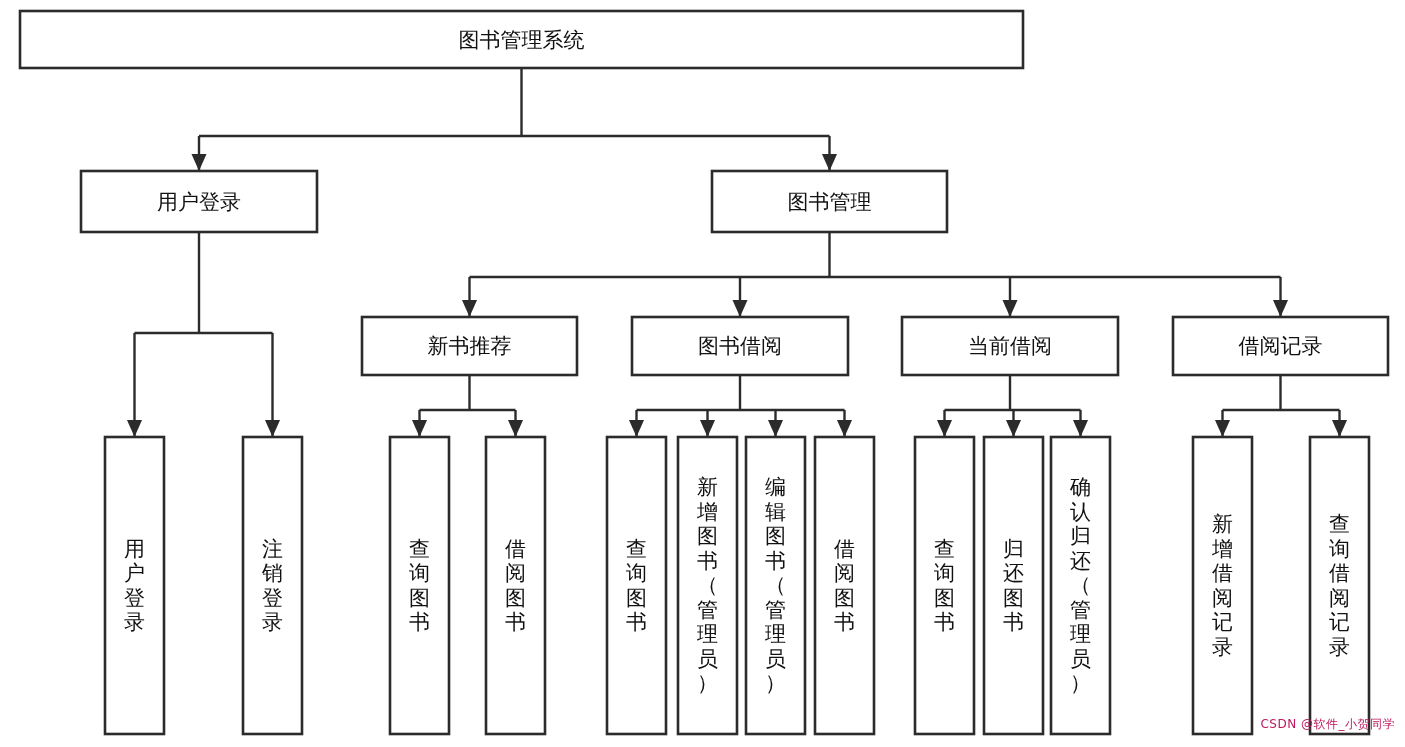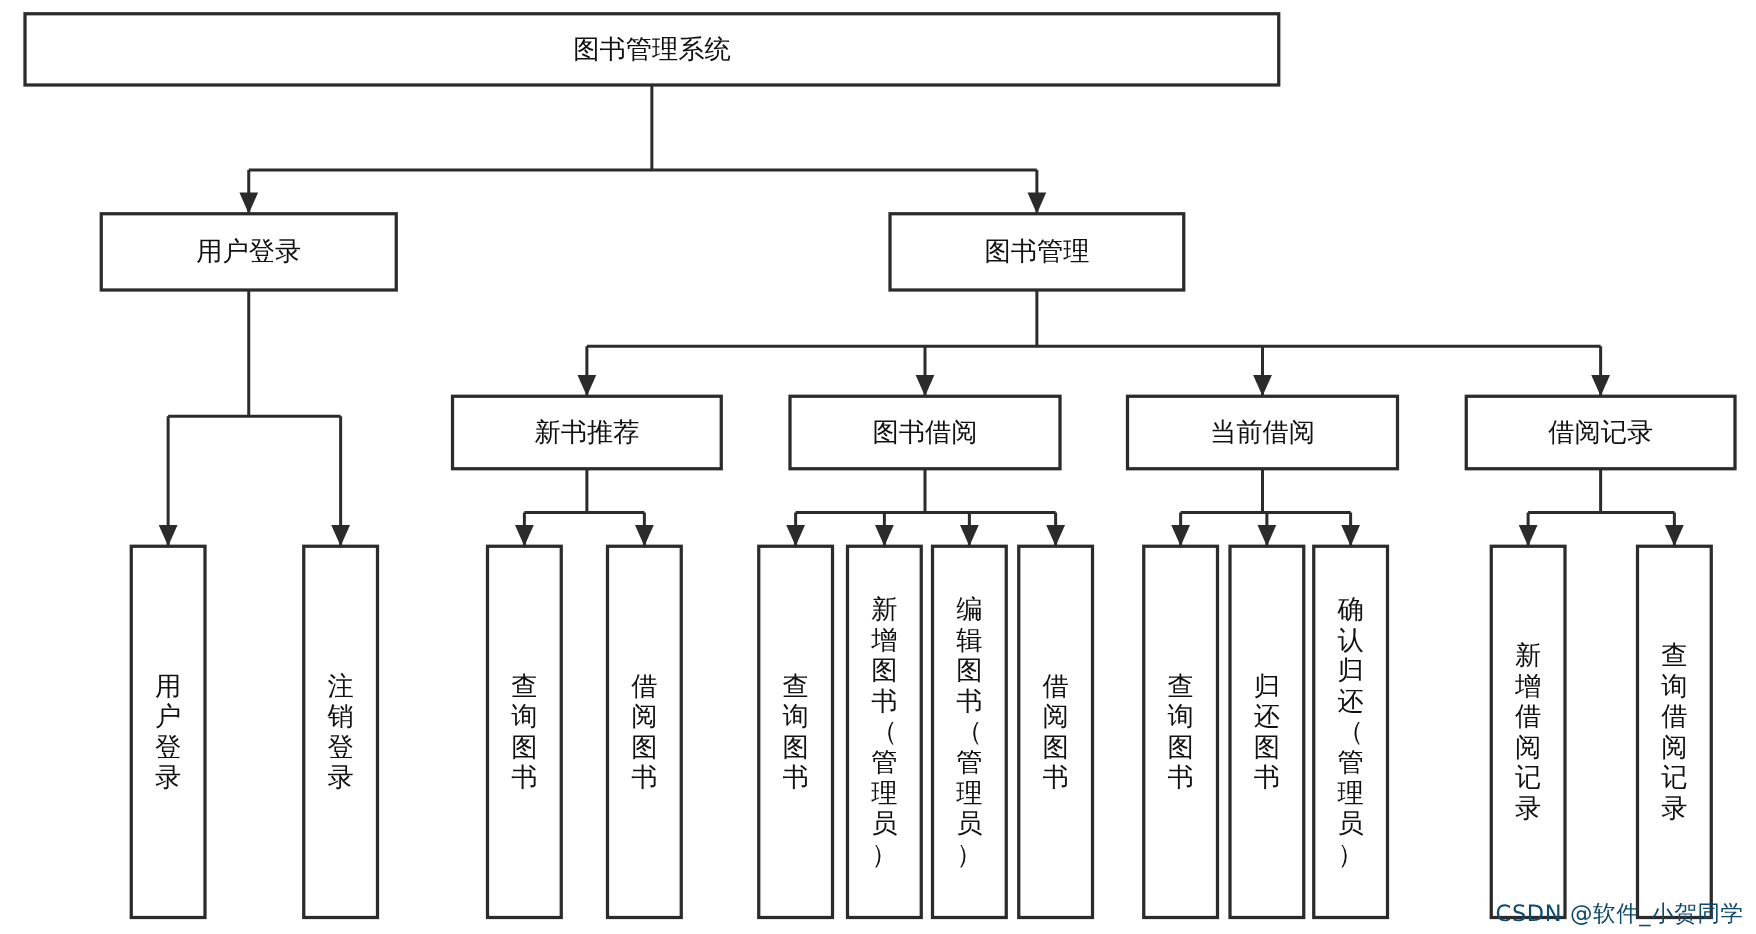--- a/index.html
+++ b/index.html
@@ -51,24 +51,24 @@
   }
   .node-label-v {
     font-family: "DejaVu Sans", "Liberation Sans", sans-serif;
     font-size: 21px;
     fill: #111111;
     text-anchor: middle;
   }
   .watermark {
     position: absolute;
     right: 10px;
-    bottom: 4px;
-    font-family: "DejaVu Sans", "Liberation Sans", sans-serif;
-    font-size: 18px;
-    color: #0c4a6e;
+    bottom: 14px;
+    font-family: "DejaVu Sans", "Liberation Sans", sans-serif;
+    font-size: 12px;
+    color: #be185d;
     white-space: nowrap;
     letter-spacing: 0.5px;
     pointer-events: none;
   }
 </style>
 </head>
 <body>
 
 <div id="diagram-root">
   <svg class="diagram" viewBox="0 0 1405 747" xmlns="http://www.w3.org/2000/svg">

